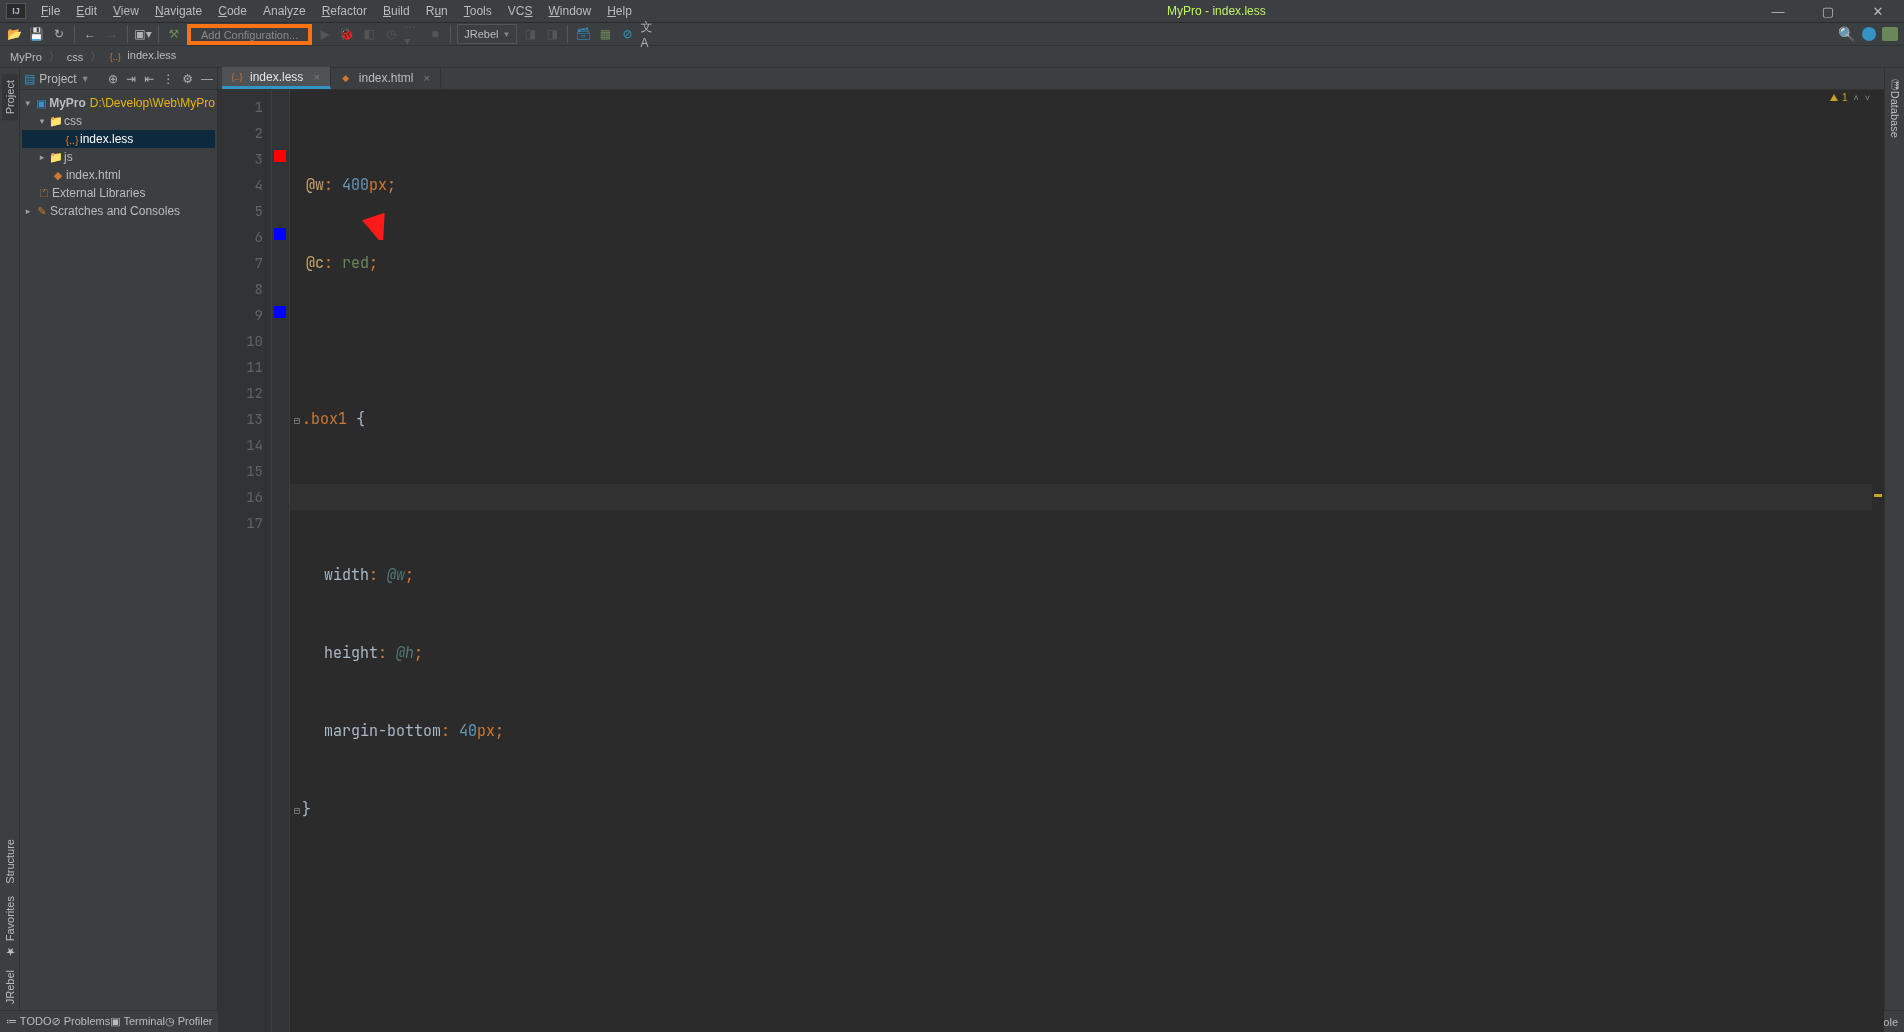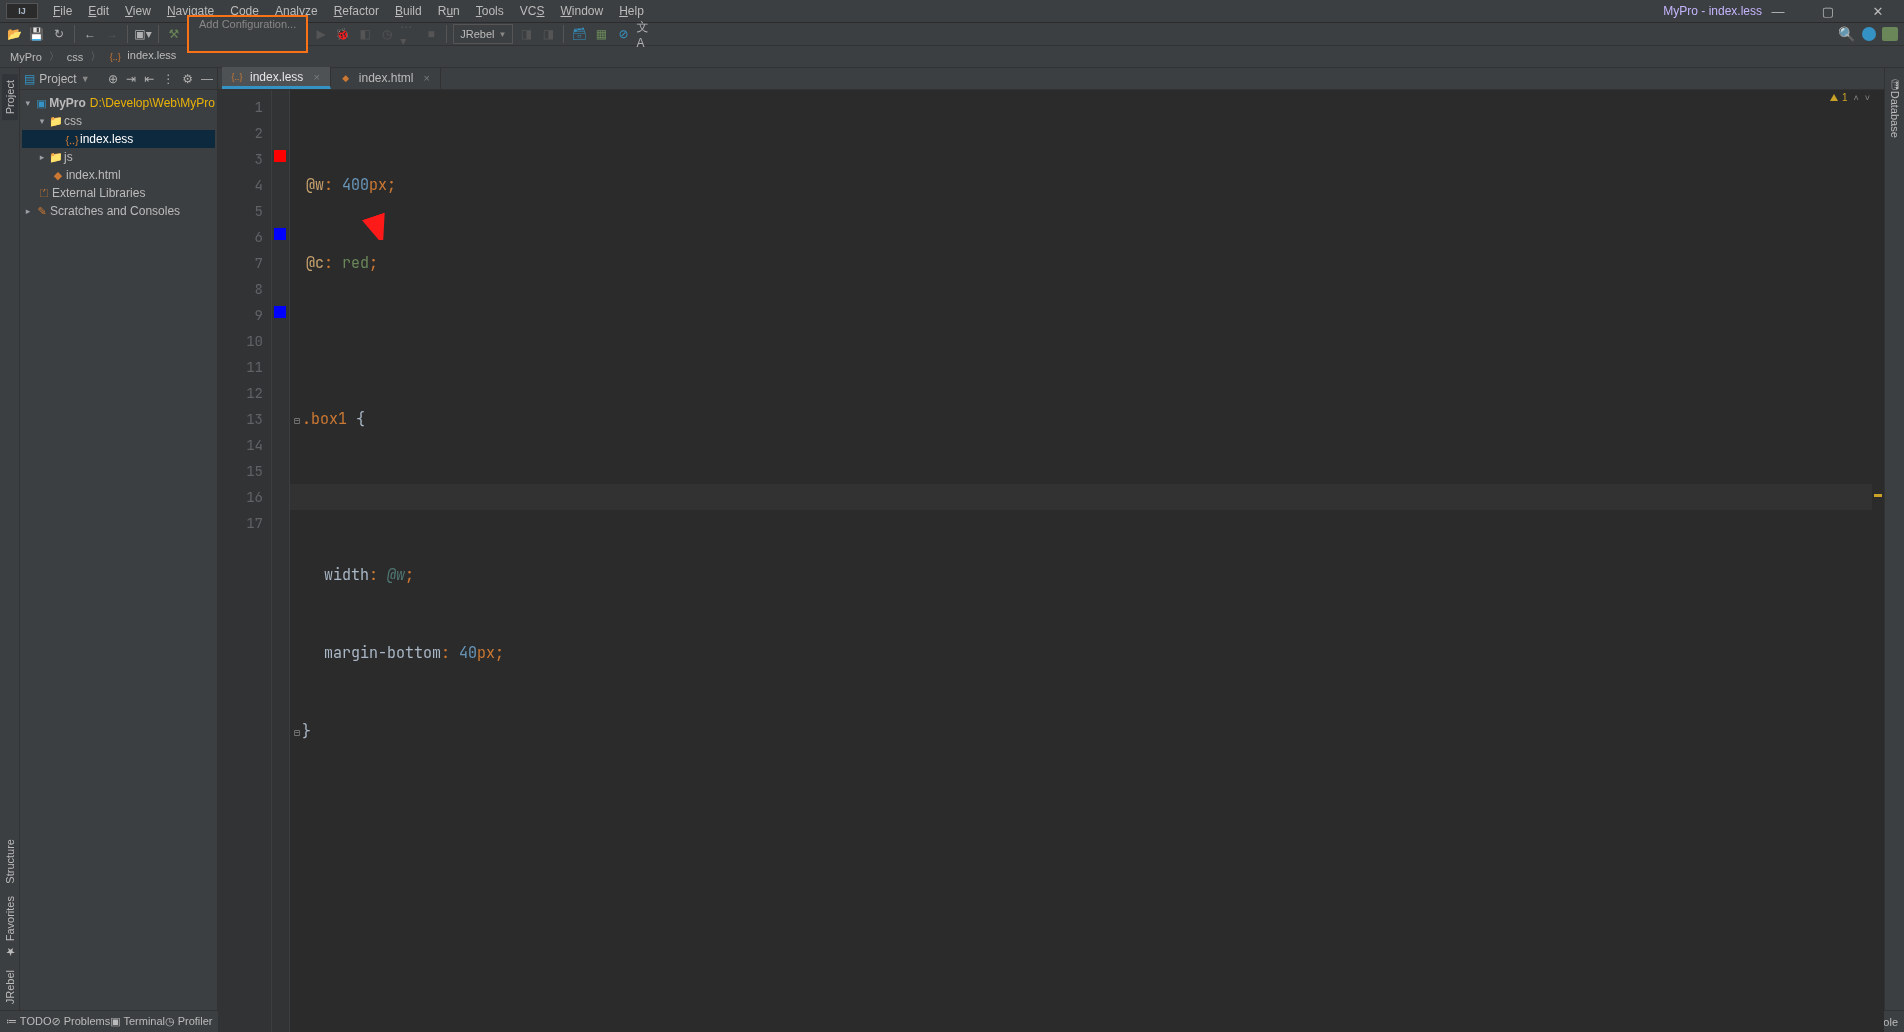--- a/index.html
+++ b/index.html
@@ -16,38 +16,38 @@
 
 .menubar {
   height: 22px;
   background: #3c3f41;
   display: flex;
   align-items: center;
   padding-left: 6px;
   gap: 2px;
 }
 .app-icon {
-  width: 32px; height: 16px;
+  width: 20px; height: 16px;
   background: #2b2b2b;
   border: 1px solid #555;
   margin-right: 6px;
   display:inline-flex;align-items:center;justify-content:center;
   color:#a9b7c6;font-size:9px;font-weight:bold;
 }
 .menubar .menu-item {
   padding: 2px 7px;
   cursor: default;
   color: #bbbbbb;
 }
 .menubar .menu-item u { text-decoration: underline; }
 .menubar .title-center {
   flex: 1;
-  text-align: right;
+  text-align: center;
   padding-left: 30px;
-  color: #c4b5fd;
+  color: #bef264;
 }
 .win-controls {
   display:flex; align-items:center; gap:22px; padding-right:12px;
   color:#bbbbbb;
 }
 .win-controls span { font-size:13px; width:28px; text-align:center; }
 
 
 .toolbar {
   height: 24px;
@@ -59,22 +59,22 @@
   padding: 0 6px;
   gap: 4px;
 }
 .toolbar .tb-btn {
   width: 18px; height: 18px;
   display:inline-flex; align-items:center; justify-content:center;
   color:#afb1b3; font-size:12px;
 }
 .toolbar .tb-sep { width:1px; height:18px; background:#555; margin:0 2px;}
 .toolbar .add-config {
-  background:#3c3f41; border:2px solid #f97316; color:#888;
-  padding:1px 10px; height:38px; font-size:11px;
+  background:#3c3f41; border:4px solid #f97316; color:#888;
+  padding:1px 10px; height:21px; font-size:11px;
 }
 .toolbar .jrebel-combo {
   background:#3c3f41; border:1px solid #555; color:#bbb;
   padding:1px 6px; height:20px; font-size:11px;
   display:flex; align-items:center; gap:4px;
 }
 .toolbar .right {
   margin-left:auto; display:flex; align-items:center; gap:6px;
 }
 .toolbar .search-glyph { font-size:14px; color:#afb1b3; }
@@ -428,20 +428,21 @@
         <div class="mark" style="top:216px;background:#0000ff"></div>
       </div>
       <div class="code">
         <div class="code-linehl" style="top:394px"></div>
         <div class="line"><span class="tok-var">@w</span><span class="tok-punc">: </span><span class="tok-num">400</span><span class="tok-dim">px</span><span class="tok-punc">;</span></div>
         <div class="line"><span class="tok-var">@c</span><span class="tok-punc">: </span><span class="tok-color">red</span><span class="tok-punc">;</span></div>
         <div class="line"> </div>
         <div class="line"><span class="fold-mark" style="margin-left:-14px">⊟</span><span class="tok-sel">.box1</span><span class="tok-brace"> {</span></div>
         <div class="line">  <span class="tok-var">@bgColor</span><span class="tok-punc">: </span><span class="tok-color">blue</span><span class="tok-punc">;</span></div>
         <div class="line">  <span class="tok-prop">width</span><span class="tok-punc">: </span><span class="tok-ref">@w</span><span class="tok-punc">;</span></div>
+        <div class="line">  <span class="tok-prop">height</span><span class="tok-punc">: </span><span class="tok-ref">@h</span><span class="tok-punc">;</span></div>
         <div class="line">  <span class="tok-prop">margin-bottom</span><span class="tok-punc">: </span><span class="tok-num">40</span><span class="tok-dim">px</span><span class="tok-punc">;</span></div>
         <div class="line"><span class="fold-mark" style="margin-left:-14px">⊟</span><span class="tok-brace">}</span></div>
         <div class="line"> </div>
         
         
         
         
         
 
         

